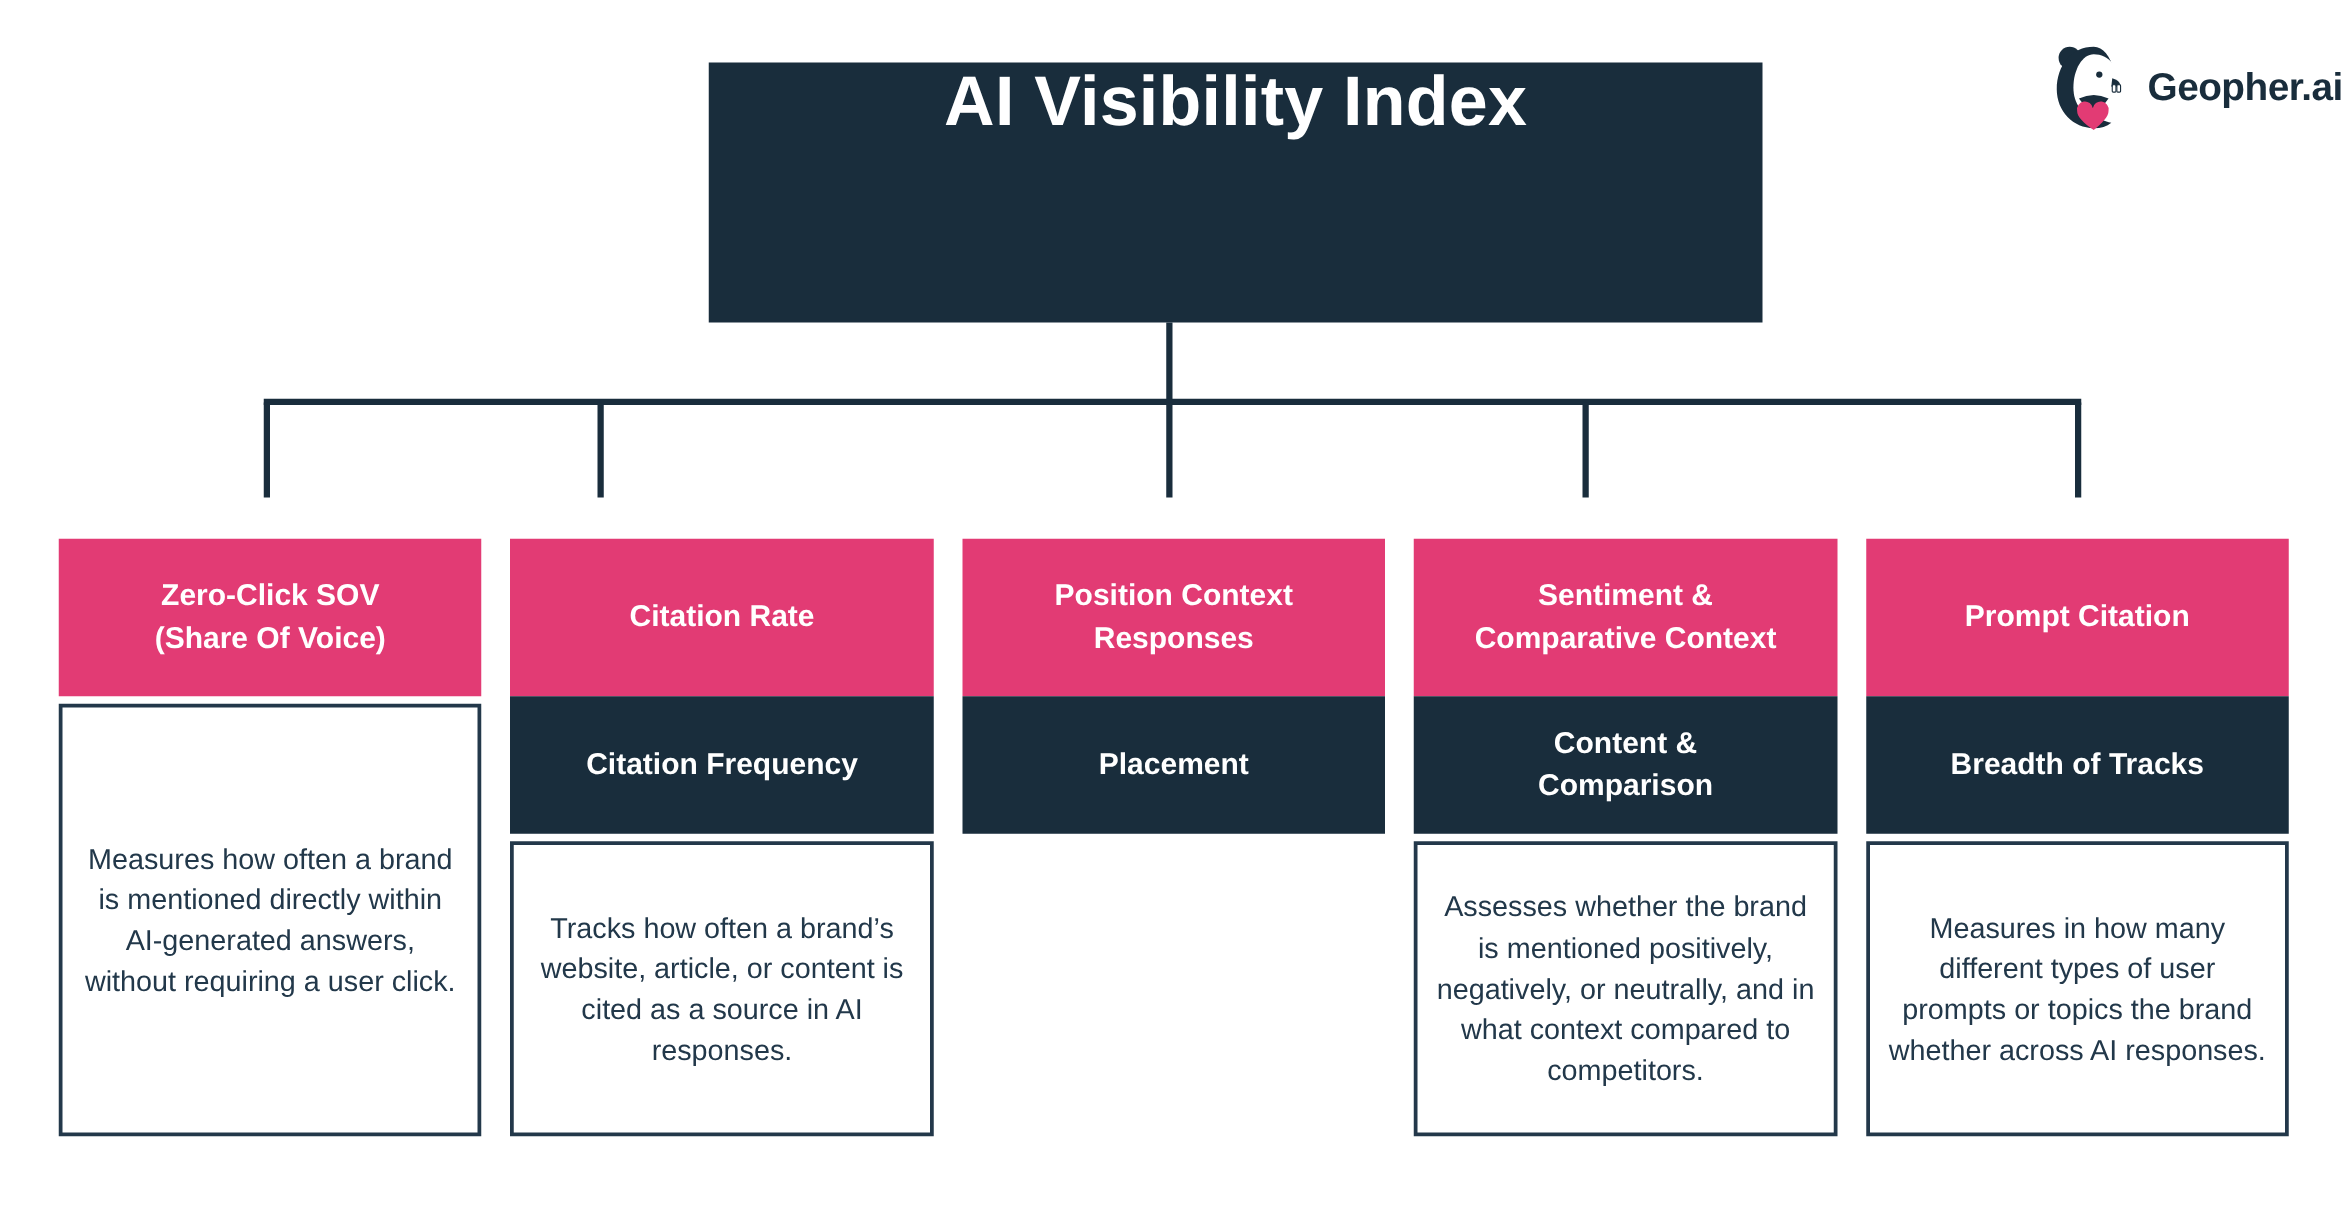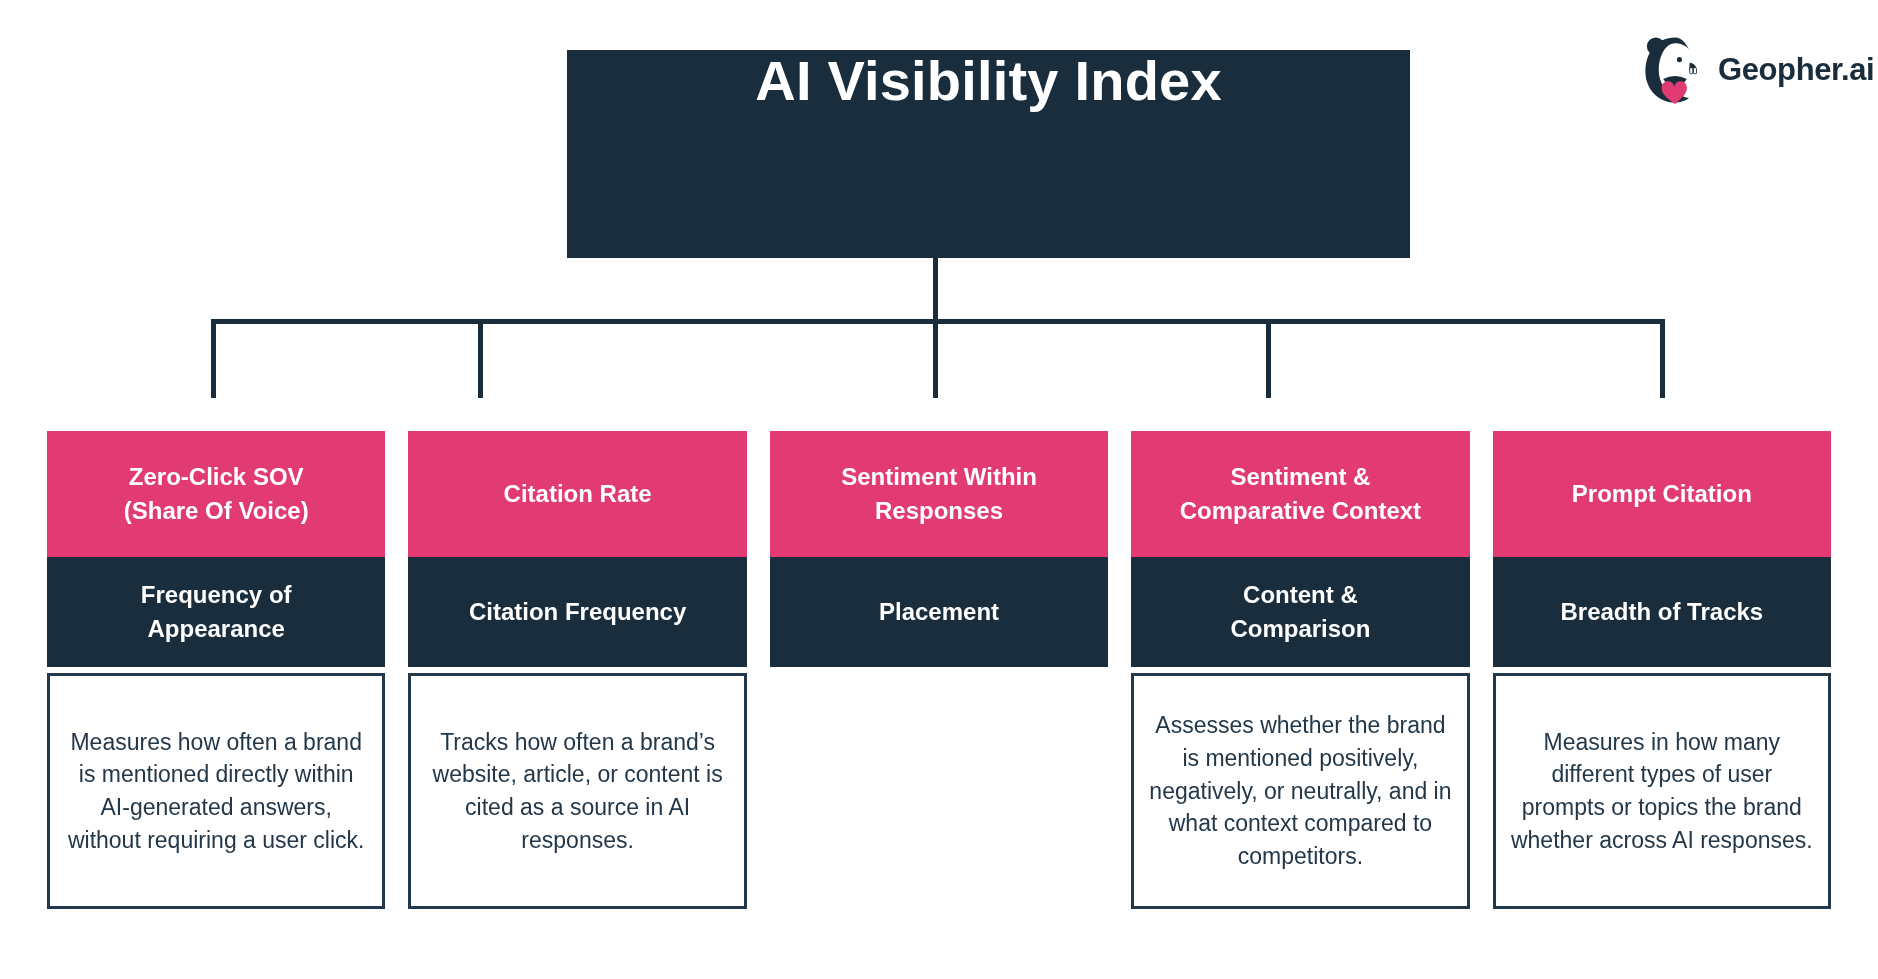--- a/index.html
+++ b/index.html
@@ -164,33 +164,31 @@
   <div class="conn conn-drop" style="left:478px"></div>
   <div class="conn conn-drop" style="left:933px"></div>
   <div class="conn conn-drop" style="left:1266px"></div>
   <div class="conn conn-drop" style="left:1660px"></div>
 
   <div class="columns">
 
     <div class="col">
       <div class="col-head">Zero-Click SOV
 (Share Of Voice)</div>
-      <div class="col-sub">Frequency of
-Appearance</div>
       <div class="col-body">Measures how often a brand is mentioned directly within AI-generated answers, without requiring a user click.</div>
     </div>
 
     <div class="col">
       <div class="col-head">Citation Rate</div>
       <div class="col-sub">Citation Frequency</div>
       <div class="col-body">Tracks how often a brand’s website, article, or content is cited as a source in AI responses.</div>
     </div>
 
     <div class="col">
-      <div class="col-head">Sentiment Within
+      <div class="col-head">Position Context
 Responses</div>
       <div class="col-sub">Placement</div>
     </div>
 
     <div class="col">
       <div class="col-head">Sentiment &amp;
 Comparative Context</div>
       <div class="col-sub">Content &amp;
 Comparison</div>
       <div class="col-body">Assesses whether the brand is mentioned positively, negatively, or neutrally, and in what context compared to competitors.</div>

